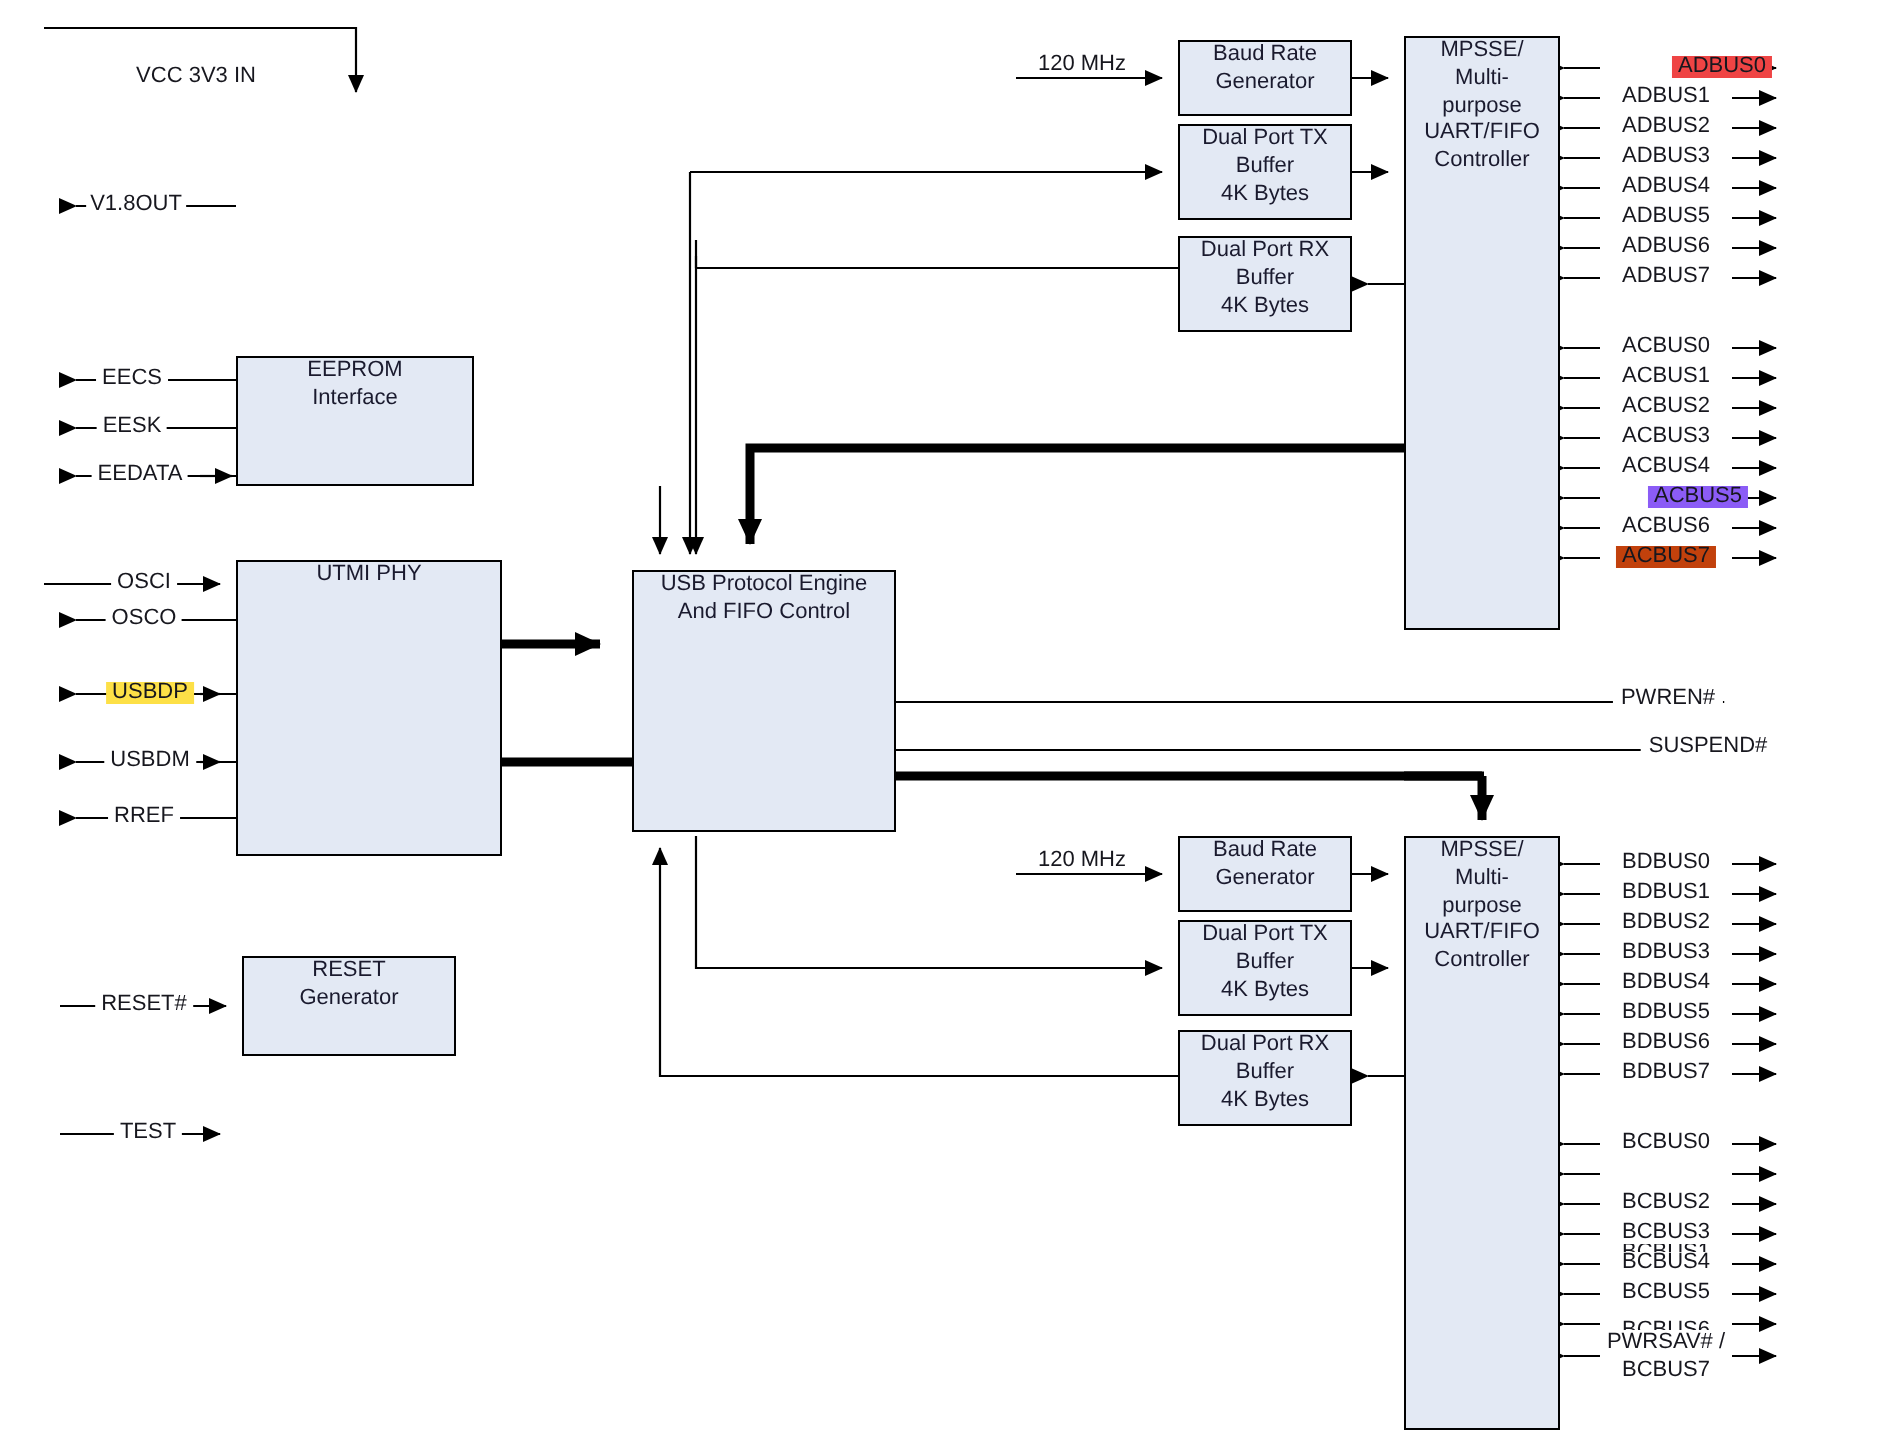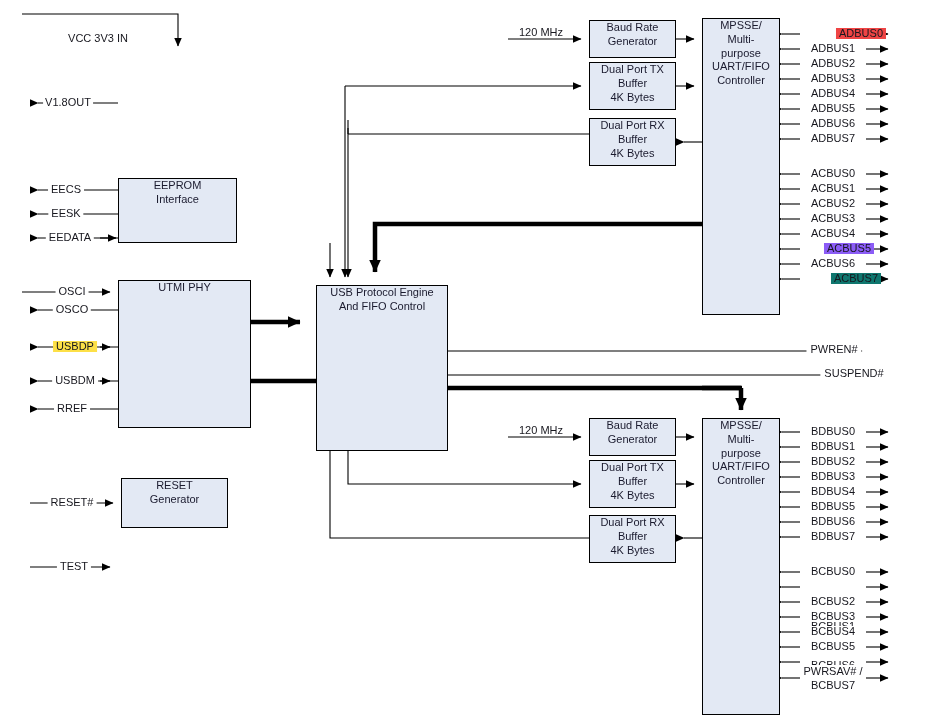--- a/index.html
+++ b/index.html
@@ -179,21 +179,21 @@
     </div>
   </div>
 
   <div class="blk" style="left:121px;top:478px;width:107px;height:50px;">
     <div>
       <span>RESET</span>
       <span>Generator</span>
     </div>
   </div>
 
-  <div class="blk" style="left:316px;top:285px;width:132px;height:166px;">
+  <div class="blk" style="left:316px;top:285px;width:132px;height:131px;">
     <div>
       <span>USB Protocol Engine</span>
       <span>And FIFO Control</span>
     </div>
   </div>
 
   <div class="blk" style="left:589px;top:20px;width:87px;height:38px;">
     <div>
       <span>Baud Rate</span>
       <span>Generator</span>
@@ -287,21 +287,21 @@
       <div class="lbl c" style="left: 833px; top: 103px; background: rgb(255, 255, 255); padding: 0px 3px;">ADBUS5</div>
       <div class="lbl c" style="left: 833px; top: 118px; background: rgb(255, 255, 255); padding: 0px 3px;">ADBUS6</div>
       <div class="lbl c" style="left: 833px; top: 133px; background: rgb(255, 255, 255); padding: 0px 3px;">ADBUS7</div>
       <div class="lbl c" style="left: 833px; top: 168px; background: rgb(255, 255, 255); padding: 0px 3px;">ACBUS0</div>
       <div class="lbl c" style="left: 833px; top: 183px; background: rgb(255, 255, 255); padding: 0px 3px;">ACBUS1</div>
       <div class="lbl c" style="left: 833px; top: 198px; background: rgb(255, 255, 255); padding: 0px 3px;">ACBUS2</div>
       <div class="lbl c" style="left: 833px; top: 213px; background: rgb(255, 255, 255); padding: 0px 3px;">ACBUS3</div>
       <div class="lbl c" style="left: 833px; top: 228px; background: rgb(255, 255, 255); padding: 0px 3px;">ACBUS4</div>
       <div class="lbl c" style="left: 833px; top: 243px; background: #8b5cf6; padding: 0px 3px; margin-left: 16px;">ACBUS5</div>
       <div class="lbl c" style="left: 833px; top: 258px; background: rgb(255, 255, 255); padding: 0px 3px;">ACBUS6</div>
-      <div class="lbl c" style="left: 833px; top: 273px; background: #0f766e; padding: 0px 3px; margin-left: 23px;">ACBUS7</div>
+      <div class="lbl c" style="left: 833px; top: 273px; background: #c2410c; padding: 0px 3px;">ACBUS7</div>
       <div class="lbl c" style="left: 833px; top: 426px; background: rgb(255, 255, 255); padding: 0px 3px;">BDBUS0</div>
       <div class="lbl c" style="left: 833px; top: 441px; background: rgb(255, 255, 255); padding: 0px 3px;">BDBUS1</div>
       <div class="lbl c" style="left: 833px; top: 456px; background: rgb(255, 255, 255); padding: 0px 3px;">BDBUS2</div>
       <div class="lbl c" style="left: 833px; top: 471px; background: rgb(255, 255, 255); padding: 0px 3px;">BDBUS3</div>
       <div class="lbl c" style="left: 833px; top: 486px; background: rgb(255, 255, 255); padding: 0px 3px;">BDBUS4</div>
       <div class="lbl c" style="left: 833px; top: 501px; background: rgb(255, 255, 255); padding: 0px 3px;">BDBUS5</div>
       <div class="lbl c" style="left: 833px; top: 516px; background: rgb(255, 255, 255); padding: 0px 3px;">BDBUS6</div>
       <div class="lbl c" style="left: 833px; top: 531px; background: rgb(255, 255, 255); padding: 0px 3px;">BDBUS7</div>
       <div class="lbl c" style="left: 833px; top: 566px; background: rgb(255, 255, 255); padding: 0px 3px;">BCBUS0</div>
       <div class="lbl c" style="left: 833px; top: 581px; background: rgb(255, 255, 255); padding: 0px 3px; margin-top: 40px;">BCBUS1</div>

